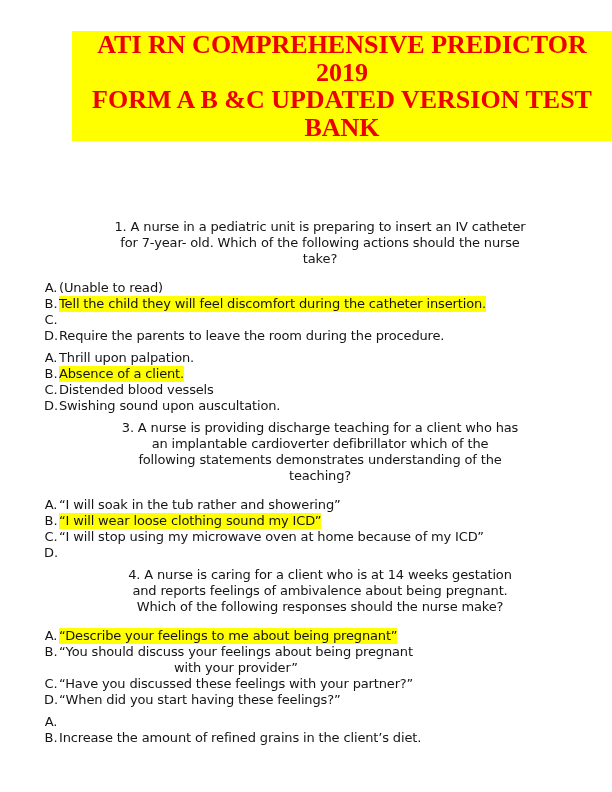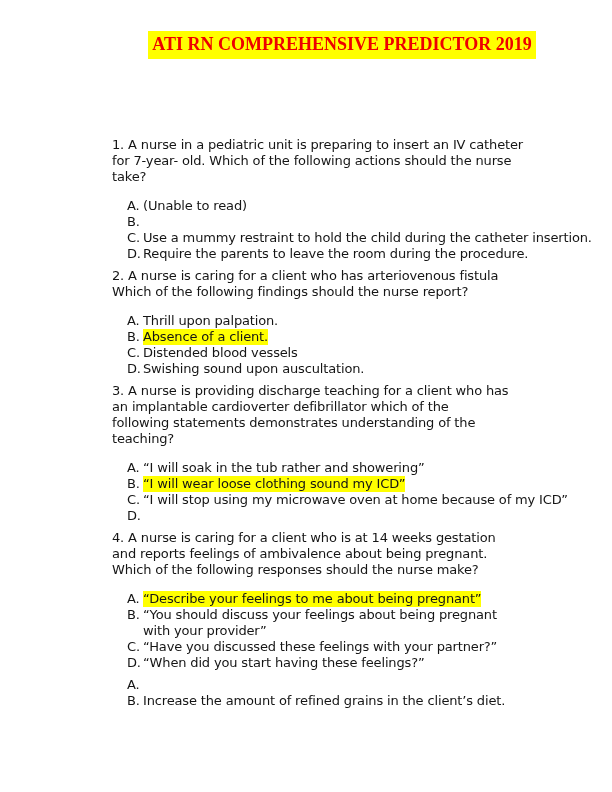--- a/index.html
+++ b/index.html
@@ -11,83 +11,84 @@
     background: var(--page-background, #ffffff);
     overflow: hidden;
     font-family: "DejaVu Sans", "Liberation Sans", sans-serif;
     color: var(--body-text, #151515);
   }
   .title-block {
     margin: 31px 0 0 72px;
     text-align: center;
     font-family: "Liberation Serif", "DejaVu Serif", serif;
     font-weight: bold;
-    font-size: 18px;
+    font-size: 26px;
     line-height: 27.5px;
     color: var(--title-text, #ee0000);
   }
   .title-line { margin: 0; }
   .title-line .hl-wrap {
     background: var(--highlight, #ffff00);
     display: inline-block;
     padding: 0 4px;
   }
   .content {
     margin-top: 78px;
     font-size: 13px;
     line-height: 16px;
     letter-spacing: -0.15px;
   }
-  .question { margin: 0 0 6px 112px; }
+  .question { margin: 0 0 6px 28px; text-align: center; }
   .stem { white-space: pre; margin: 0 0 13px 0; }
   .options { margin: 0; }
   .option { display: flex; align-items: flex-start; padding-left: 15px; }
   .letter { flex: 0 0 16px; }
   .opt-text { white-space: pre; }
   .hl { background: var(--highlight, #ffff00); }
 </style>
 </head>
 <body>
 
 <div class="page">
 
   <div class="title-block">
     <div class="title-line">
       <span class="hl-wrap">ATI RN COMPREHENSIVE PREDICTOR 2019</span>
     </div>
+    <div class="title-line">
+      <span class="hl-wrap">FORM A B &amp;C UPDATED VERSION TEST BANK</span>
+    </div>
   </div>
 
   <div class="content">
 
     <section class="question">
       <div class="stem">1. A nurse in a pediatric unit is preparing to insert an IV catheter
 for 7-year- old. Which of the following actions should the nurse
 take?</div>
       <div class="options">
         <div class="option">
           <span class="letter">A.</span>
           <span class="opt-text">(Unable to read)</span>
         </div>
         <div class="option">
           <span class="letter">B.</span>
+          <span class="opt-text hl">Tell the child they will feel discomfort during the catheter insertion.</span>
         </div>
         <div class="option">
           <span class="letter">C.</span>
-          <span class="opt-text">Use a mummy restraint to hold the child during the catheter insertion.</span>
         </div>
         <div class="option">
           <span class="letter">D.</span>
           <span class="opt-text">Require the parents to leave the room during the procedure.</span>
         </div>
       </div>
     </section>
 
     <section class="question">
-      <div class="stem">2. A nurse is caring for a client who has arteriovenous fistula
-Which of the following findings should the nurse report?</div>
       <div class="options">
         <div class="option">
           <span class="letter">A.</span>
           <span class="opt-text">Thrill upon palpation.</span>
         </div>
         <div class="option">
           <span class="letter">B.</span>
           <span class="opt-text hl">Absence of a client.</span>
         </div>
         <div class="option">

